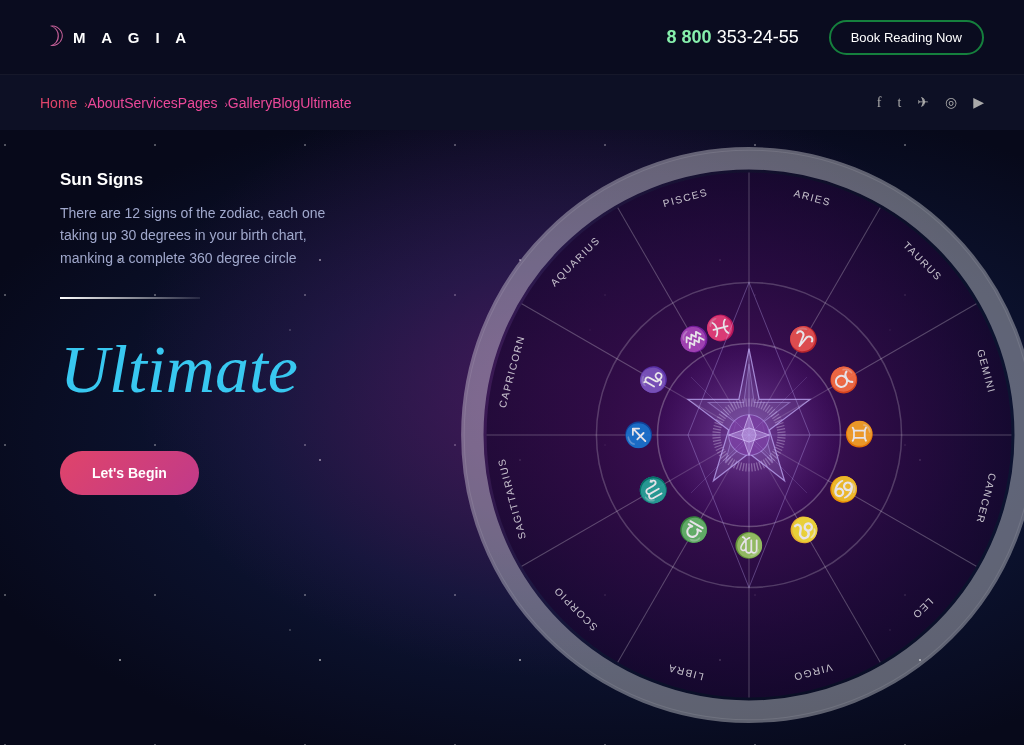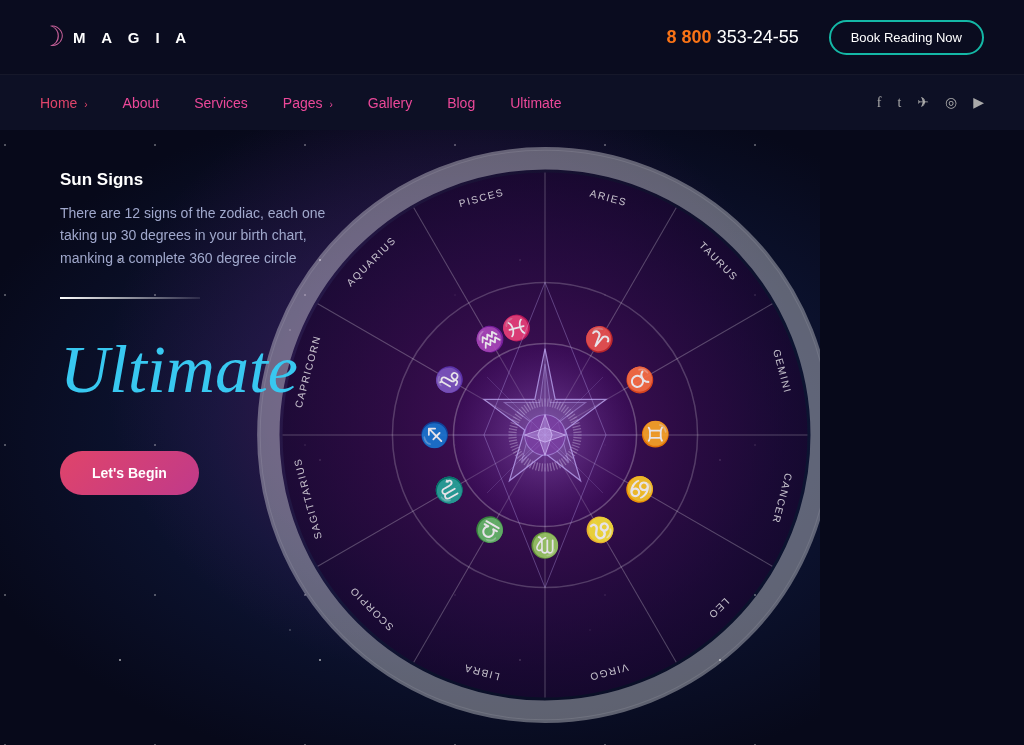--- a/index.html
+++ b/index.html
@@ -43,25 +43,25 @@
       display: flex;
       align-items: center;
       gap: 30px;
     }
     .phone {
       font-size: 18px;
       color: #fff;
       font-family: 'Arial', sans-serif;
     }
     .phone-prefix {
-      color: #f97316;
+      color: #86efac;
       font-weight: bold;
     }
     .book-btn {
-      border: 2px solid #14b8a6;
+      border: 2px solid #15803d;
       border-radius: 25px;
       padding: 8px 20px;
       background: transparent;
       color: #fff;
       font-size: 13px;
       cursor: pointer;
       white-space: nowrap;
       font-family: 'Arial', sans-serif;
     }
 
@@ -70,21 +70,20 @@
       background: #0d1025;
       display: flex;
       align-items: center;
       justify-content: space-between;
       padding: 0 40px;
       height: 55px;
     }
     .nav-links {
       display: flex;
       align-items: center;
-      gap: 35px;
       list-style: none;
     }
     .nav-links li a {
       text-decoration: none;
       color: #ec4899;
       font-size: 14px;
       font-family: 'Arial', sans-serif;
       transition: color 0.2s;
     }
     .nav-links li.active a {
@@ -102,21 +101,21 @@
     .social-icon {
       color: #aaa;
       font-size: 14px;
       cursor: pointer;
       text-decoration: none;
     }
 
     
     .hero {
       position: relative;
-      width: 820px;
+      width: 1024px;
       height: 615px;
       overflow: hidden;
       background: radial-gradient(ellipse at 60% 50%, #2a1540 0%, #0d1535 40%, #07091a 80%);
     }
 
     
     .stars {
       position: absolute;
       inset: 0;
       background-image:

